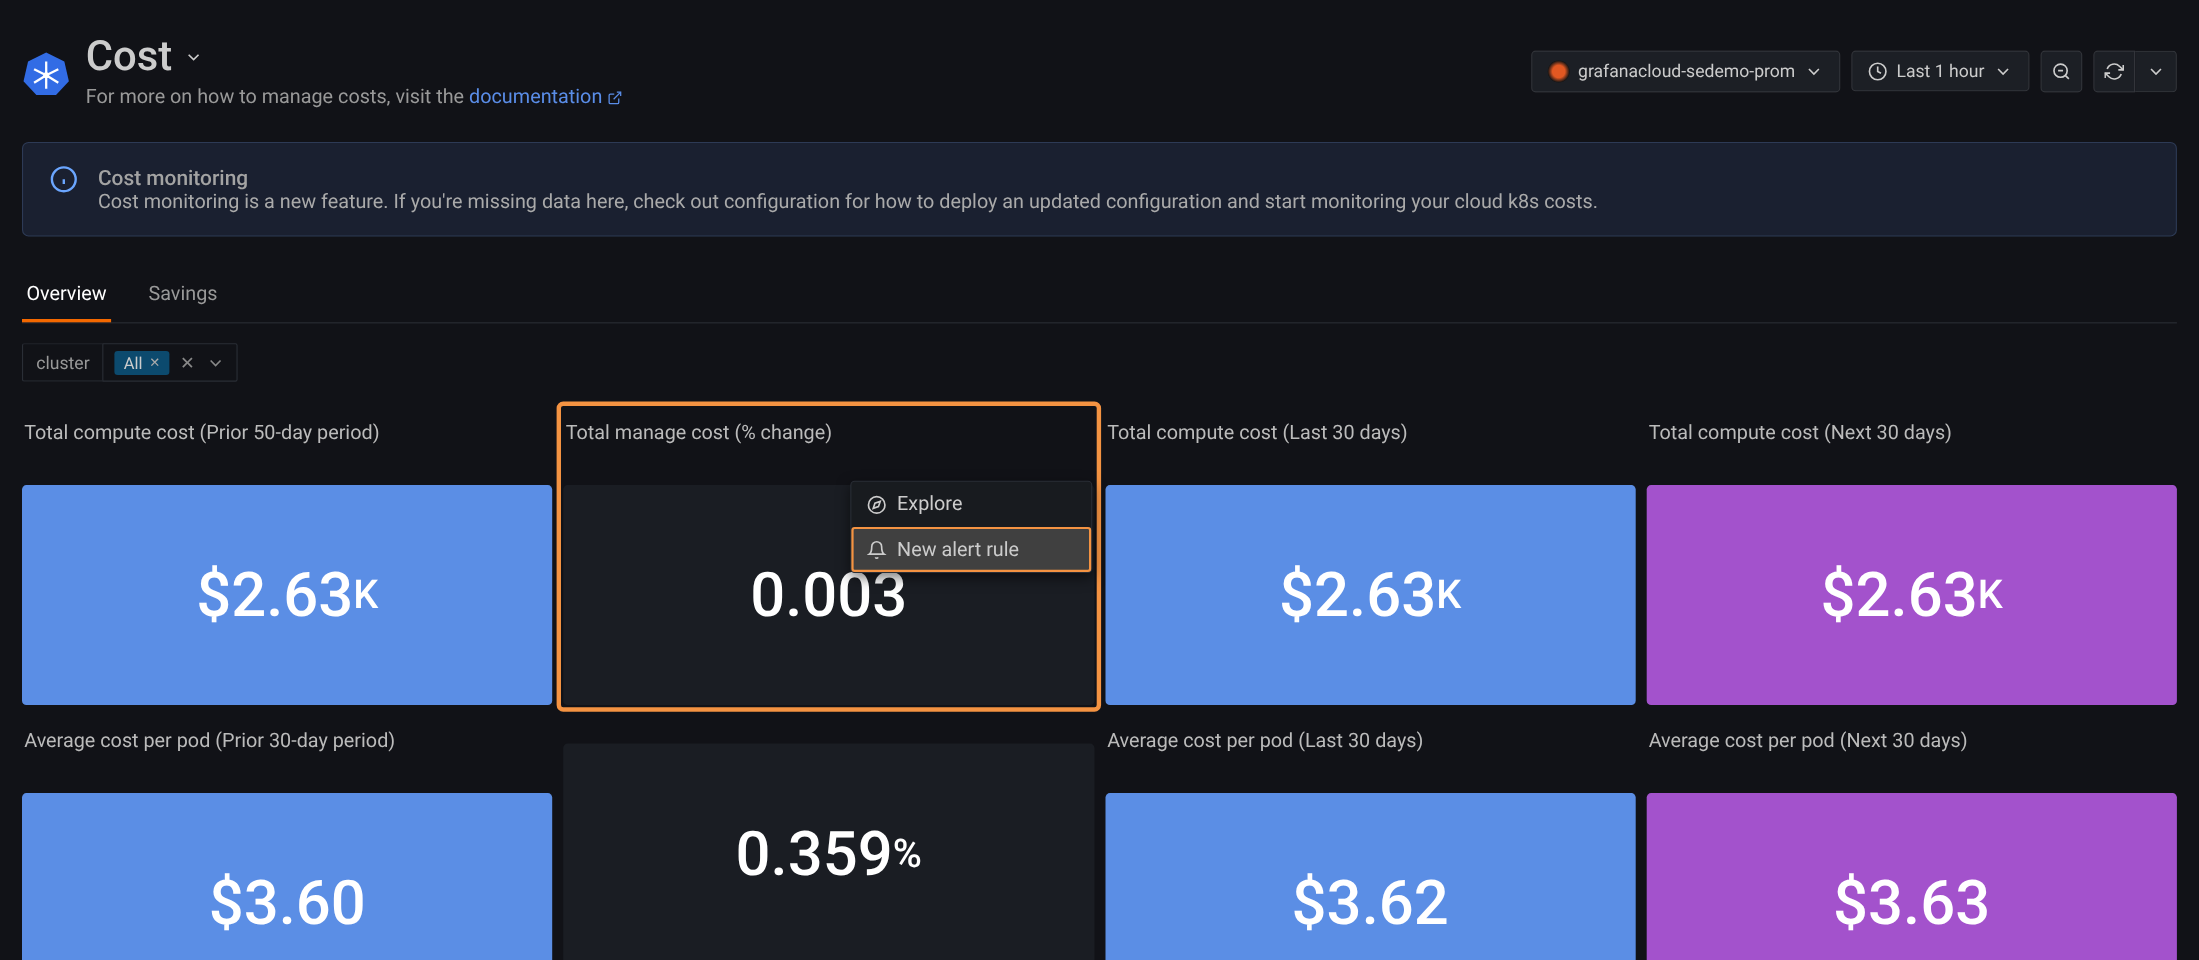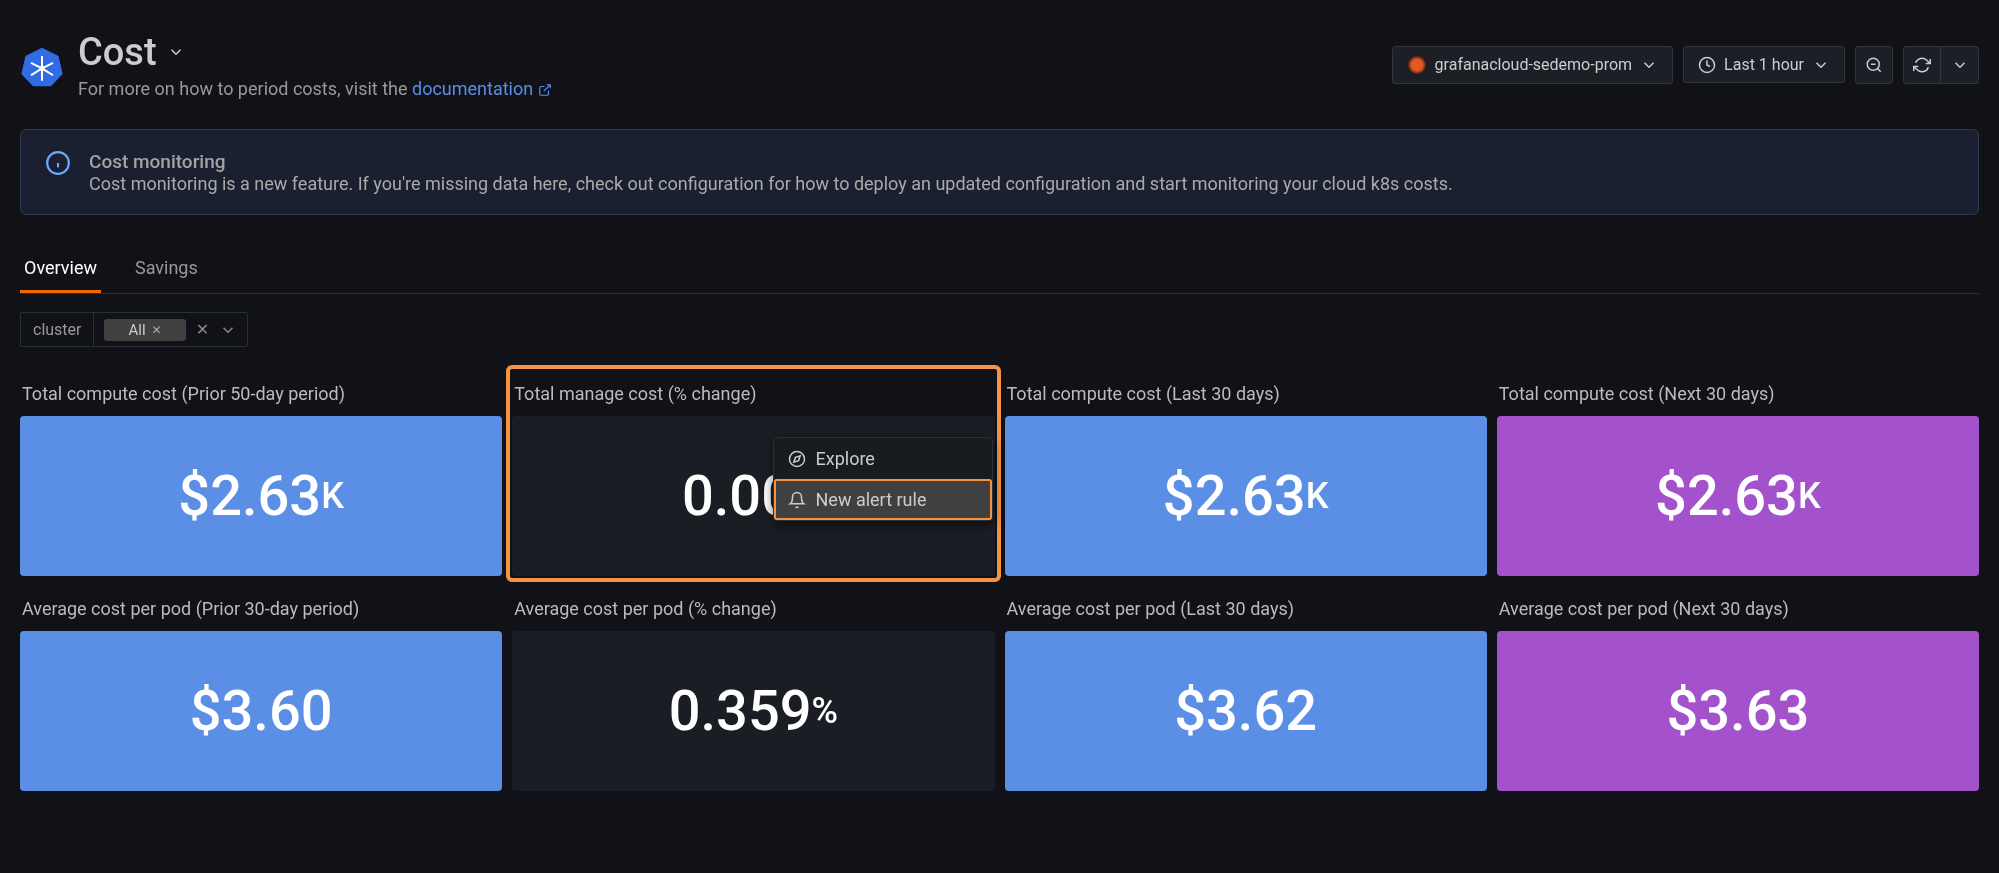--- a/index.html
+++ b/index.html
@@ -105,22 +105,22 @@
   }
   .filter-value {
     border: 1px solid #2a2e36;
     padding: 5px 10px;
     display: flex;
     align-items: center;
     gap: 10px;
     border-radius: 0 2px 2px 0;
   }
   .chip {
-    background: #404040;
-    padding: 2px 24px;
+    background: #0c4a6e;
+    padding: 2px 8px;
     border-radius: 3px;
     font-size: 15px;
     display: flex;
     align-items: center;
     gap: 6px;
     color: #ccc;
   }
   .chip-x { color: #aaa; font-size: 12px; cursor: pointer; }
   .filter-controls { display:flex; gap:10px; align-items:center; color:#888; }
   .panel-grid {
@@ -133,28 +133,29 @@
     display: flex;
     flex-direction: column;
     position: relative;
   }
   .panel-header {
     font-size: 18px;
     color: #bbb;
     padding: 12px 2px;
   }
   .panel-body {
-    height: 160px;
+    height: 200px;
     display: flex;
     align-items: center;
     justify-content: center;
     border-radius: 4px;
     font-size: 56px;
     font-weight: 500;
     color: #fff;
+    margin-top: 25px;
   }
   .panel-body .unit { font-size: 36px; }
   .bg-blue { background: #5b8ee5; }
   .bg-dark { background: #1a1d23; color: #fff; }
   .bg-purple { background: #a352cc; }
   .highlighted {
     border: 4px solid #f49342;
     border-radius: 6px;
     padding: 2px;
     margin: -6px;
@@ -202,21 +203,21 @@
       </g>
     </svg>
     <div class="title-block">
       <div class="title-row">
         <span class="title-text">Cost</span>
         <svg class="icon" viewBox="0 0 24 24">
             <polyline points="6 9 12 15 18 9"></polyline>
           </svg>
       </div>
       <div class="subtitle">
-        <span>For more on how to period costs, visit the </span><a href="#"><span>documentation</span>
+        <span>For more on how to manage costs, visit the </span><a href="#"><span>documentation</span>
         <svg class="icon" style="width:14px;height:14px;vertical-align:middle" viewBox="0 0 24 24">
               <path d="M18 13v6a2 2 0 0 1-2 2H5a2 2 0 0 1-2-2V8a2 2 0 0 1 2-2h6"></path>
               <polyline points="15 3 21 3 21 9"></polyline>
               <line x1="10" y1="14" x2="21" y2="3"></line>
             </svg></a>
       </div>
     </div>
   </div>
   <div class="header-right">
     <div class="btn">
@@ -345,21 +346,20 @@
 
   <div class="panel">
     <div class="panel-header">Average cost per pod (Prior 30-day period)</div>
     <div class="panel-body bg-blue">
       <span>$3.60</span>
         <span class="unit"></span>
     </div>
   </div>
 
   <div class="panel">
-    <div class="panel-header">Average cost per pod (% change)</div>
     <div class="panel-body bg-dark">
       <span>0.359</span>
         <span class="unit">%</span>
     </div>
   </div>
 
   <div class="panel">
     <div class="panel-header">Average cost per pod (Last 30 days)</div>
     <div class="panel-body bg-blue">
       <span>$3.62</span>

